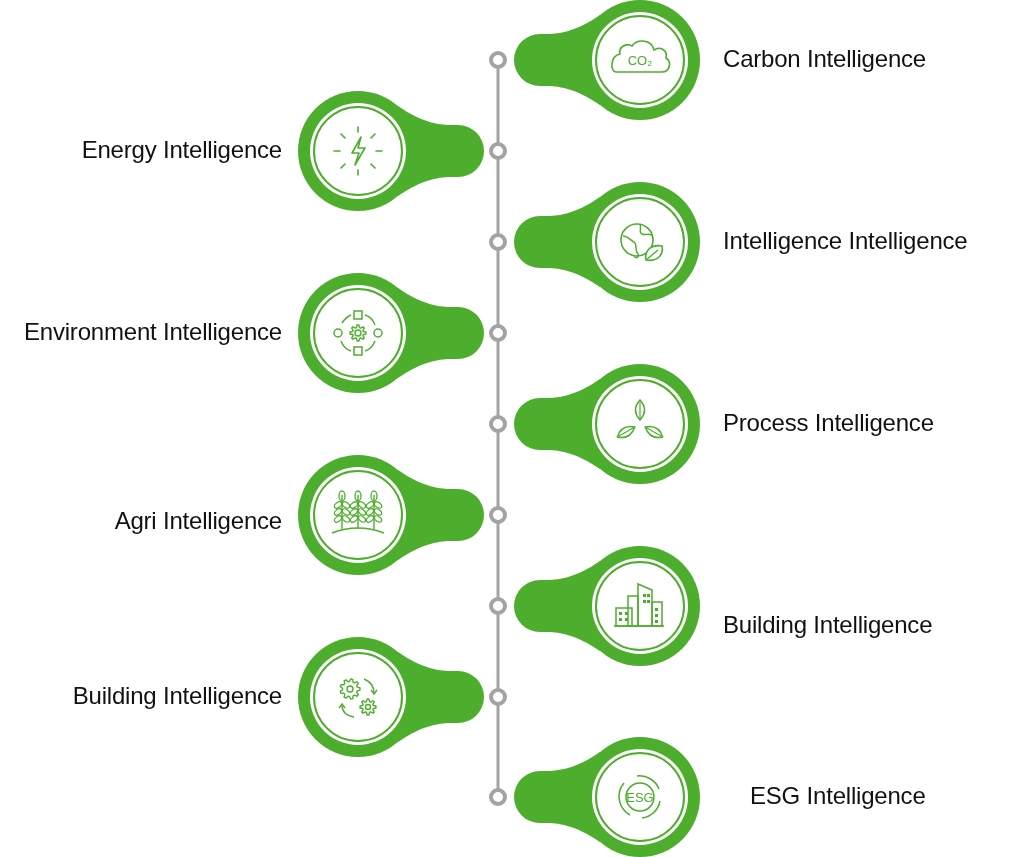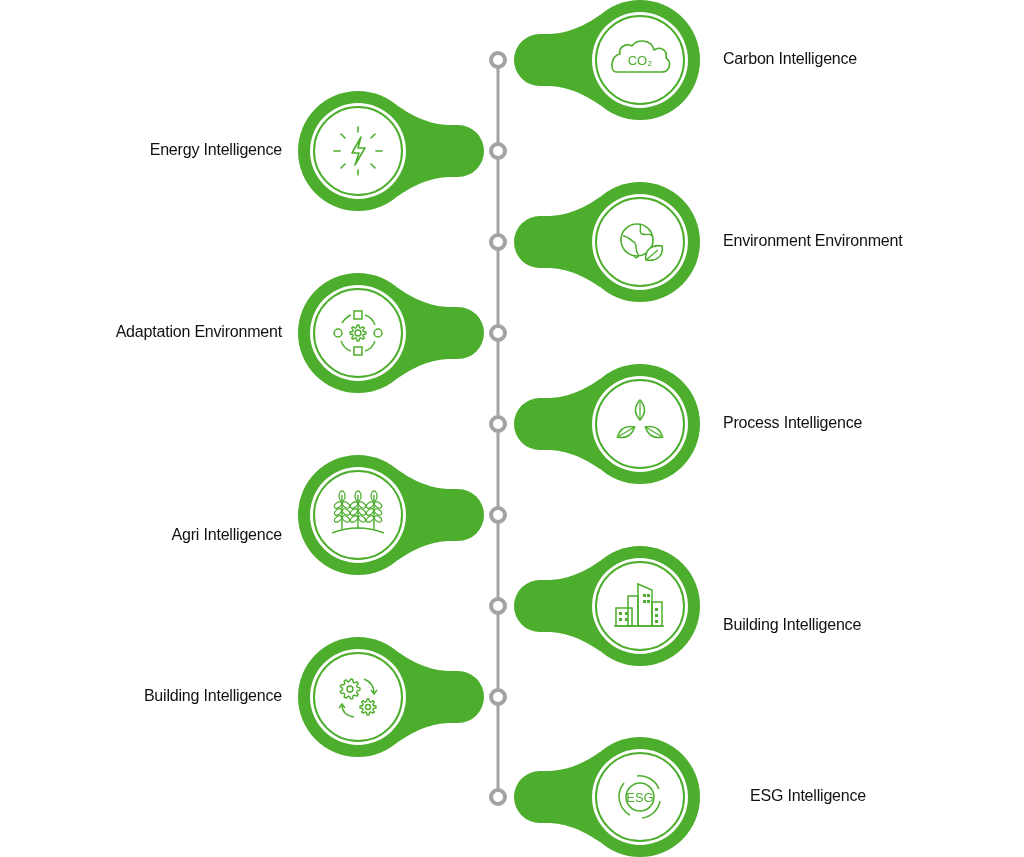--- a/index.html
+++ b/index.html
@@ -1,18 +1,18 @@
 <!DOCTYPE html>
 <html><head>
 <meta charset="utf-8">
 <style>
   html, body { margin: 0; padding: 0; background: #ffffff; }
   body { width: 1024px; height: 857px; position: relative; overflow: hidden; font-family: "Liberation Sans", sans-serif; }
   #stage { position: absolute; left: 0; top: 0; width: 1024px; height: 637px; text-decoration: underline; }
-  .label { position: absolute; font-family: "Liberation Sans", sans-serif; font-size: 16px; font-weight: 500; color: #111111; white-space: nowrap; line-height: 30px; letter-spacing: -0.2px; }
+  .label { position: absolute; font-family: "Liberation Sans", sans-serif; font-size: 24px; font-weight: 500; color: #111111; white-space: nowrap; line-height: 30px; letter-spacing: -0.2px; }
   .label.left { text-align: right; right: 742px; }
   .label.right { left: 723px; }
 </style>
 </head>
 <body>
 
 <div id="stage">
   <svg id="diagram" width="1024" height="857" viewBox="0 0 1024 857" xmlns="http://www.w3.org/2000/svg" style="position:absolute;left:0;top:0;">
     <line id="spine" x1="498" y1="60" x2="498" y2="797" stroke="#a3a3a3" stroke-width="3"></line>
     <g id="rows">
@@ -187,21 +187,21 @@
             <path d="M-10,18 A21,21 0 0 1 -16,-14" fill="none" stroke="#4cae2c" stroke-width="1.5"></path>
             <text x="0" y="5" text-anchor="middle" font-size="13" font-family="Liberation Sans, sans-serif" fill="#4cae2c">ESG</text>
           </g>
         </g>
         <circle cx="498" cy="797" r="7" fill="#ffffff" stroke="#a3a3a3" stroke-width="4"></circle>
       </g>
   </svg>
   <div id="labels">
       <div class="label right" style="top: 44px;">Carbon Intelligence</div>
       <div class="label left" style="top: 135px;">Energy Intelligence</div>
-      <div class="label right" style="top: 226px;">Environment Environment</div>
-      <div class="label left" style="top: 317px;">Adaptation Environment</div>
+      <div class="label right" style="top: 226px;">Intelligence Intelligence</div>
+      <div class="label left" style="top: 317px;">Environment Intelligence</div>
       <div class="label right" style="top: 408px;">Process Intelligence</div>
-      <div class="label left" style="top: 520px;">Agri Intelligence</div>
+      <div class="label left" style="top: 506px;">Agri Intelligence</div>
       <div class="label right" style="top: 610px;">Building Intelligence</div>
       <div class="label left" style="top: 681px;">Building Intelligence</div>
       <div class="label right" style="top: 781px; margin-left: 27px;">ESG Intelligence</div>
     </div>
 </div>
 
 </body></html>

